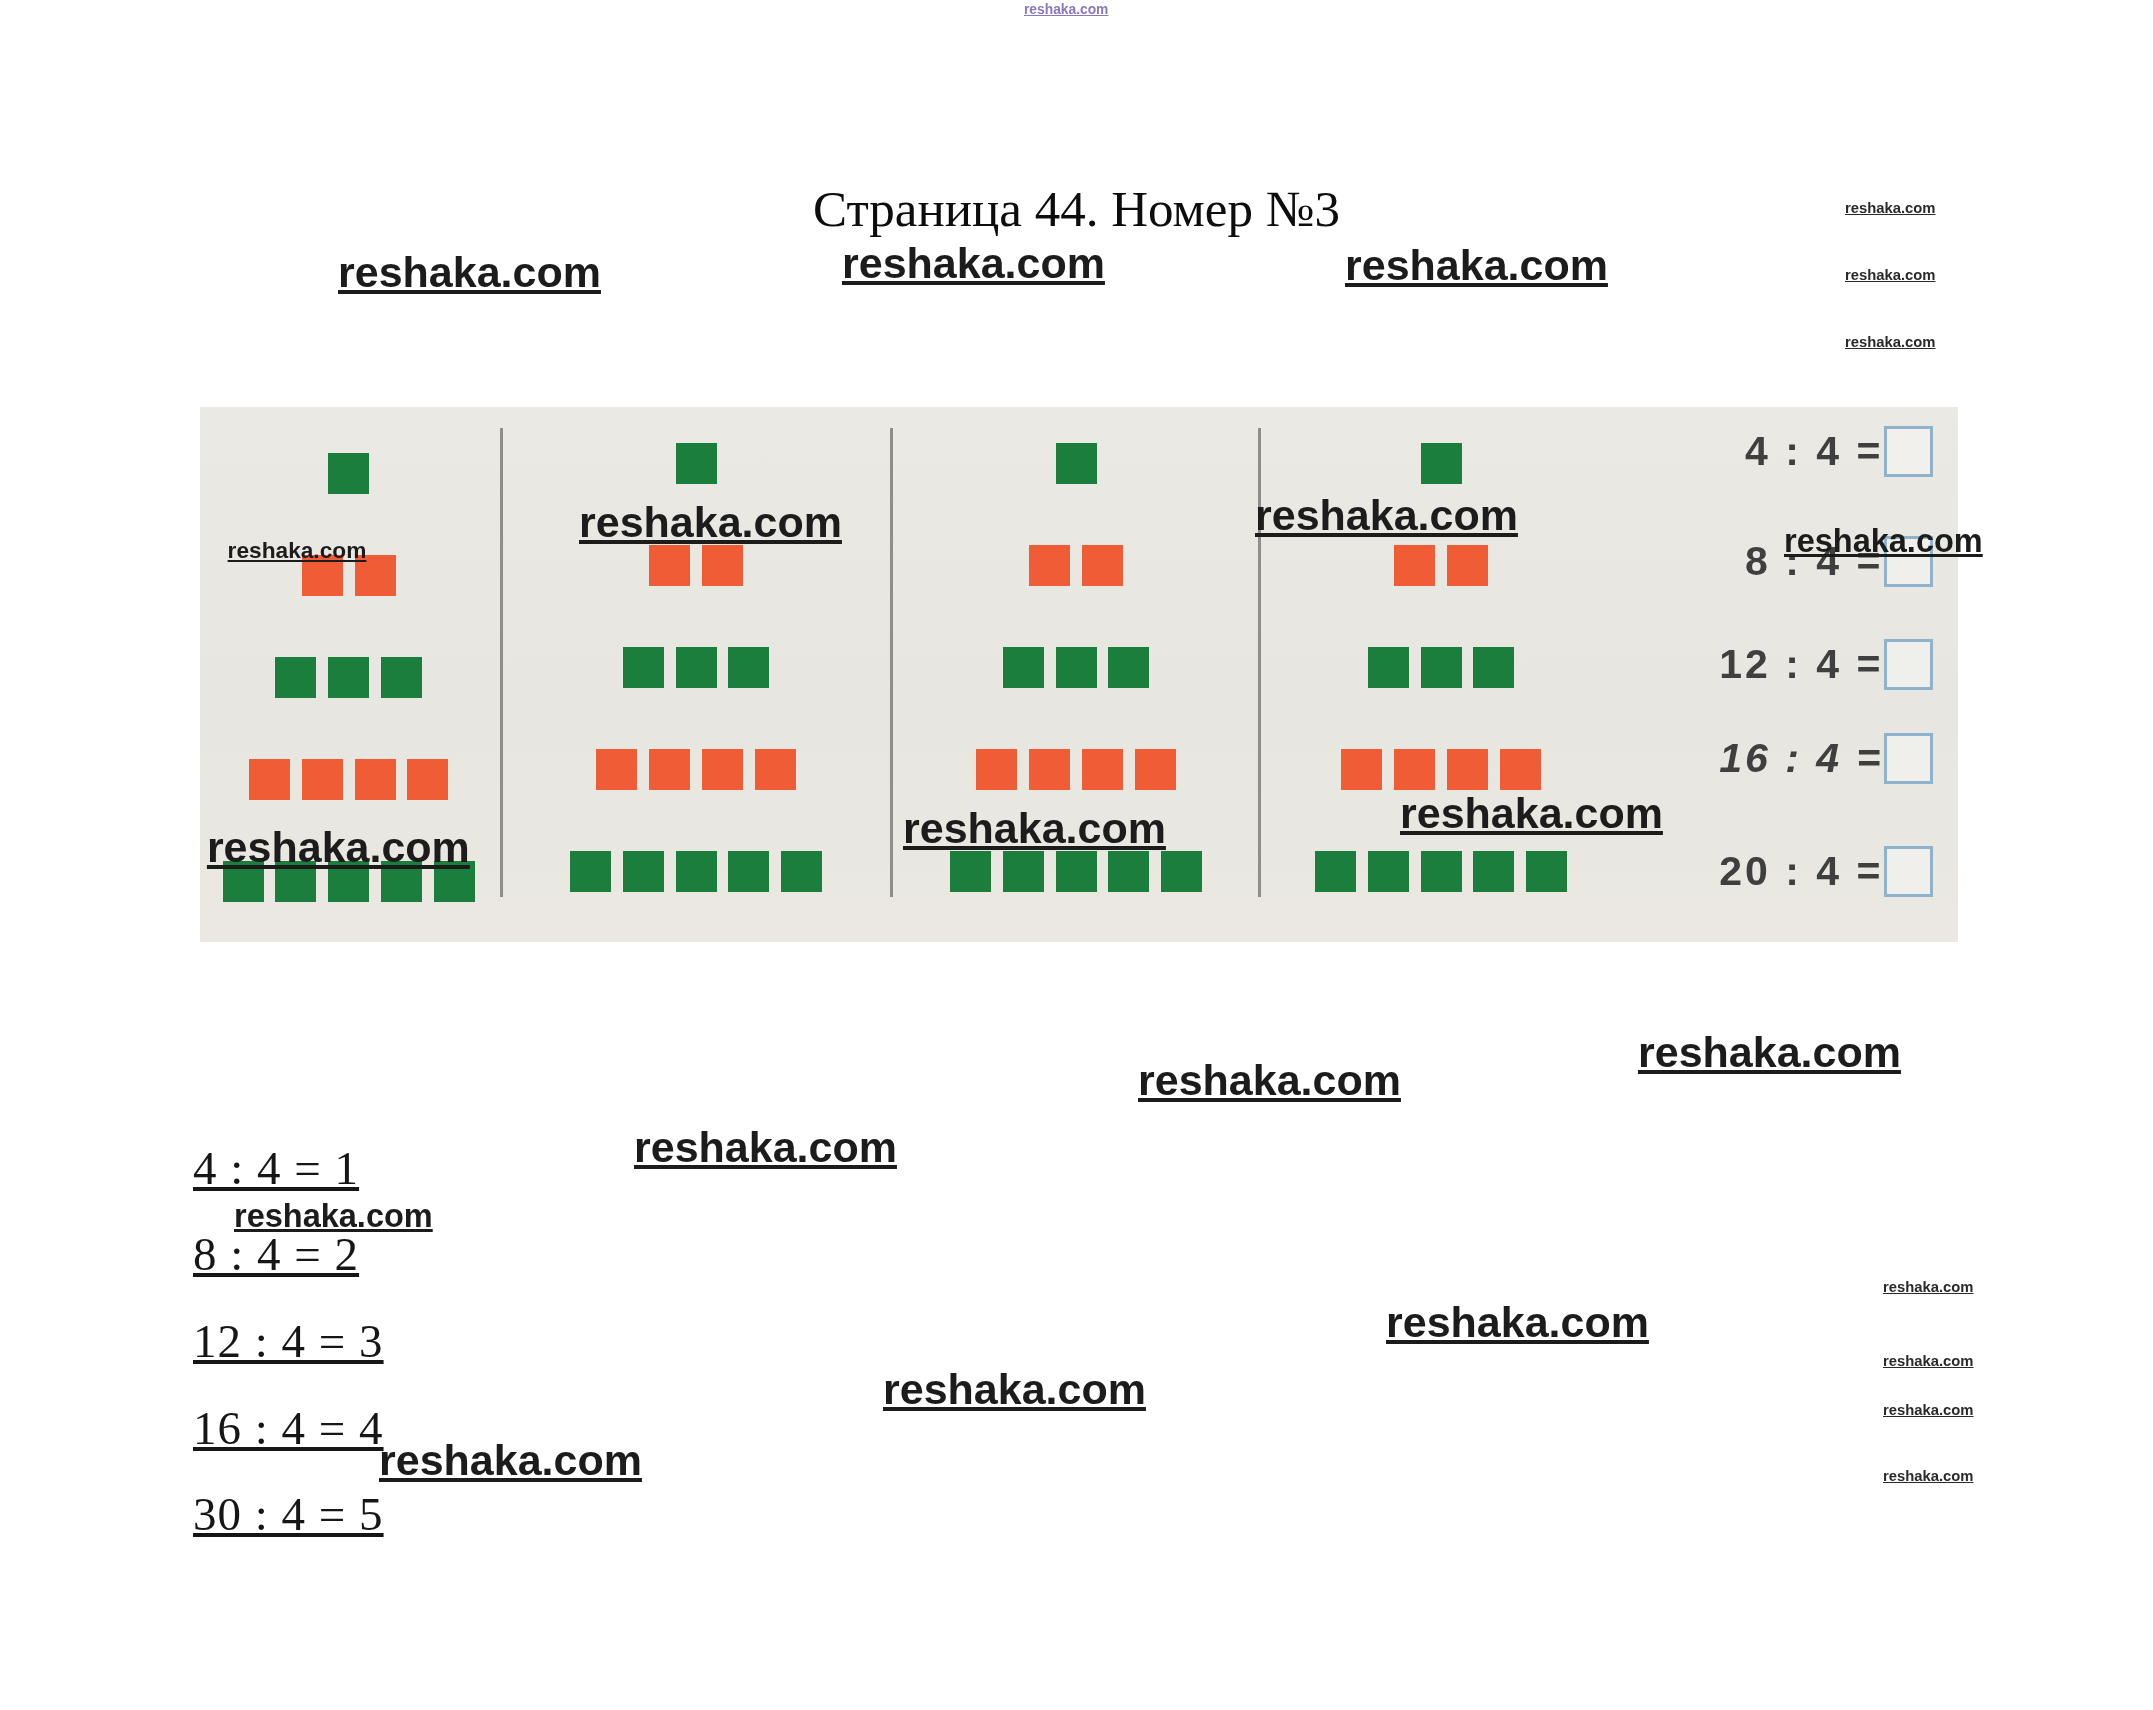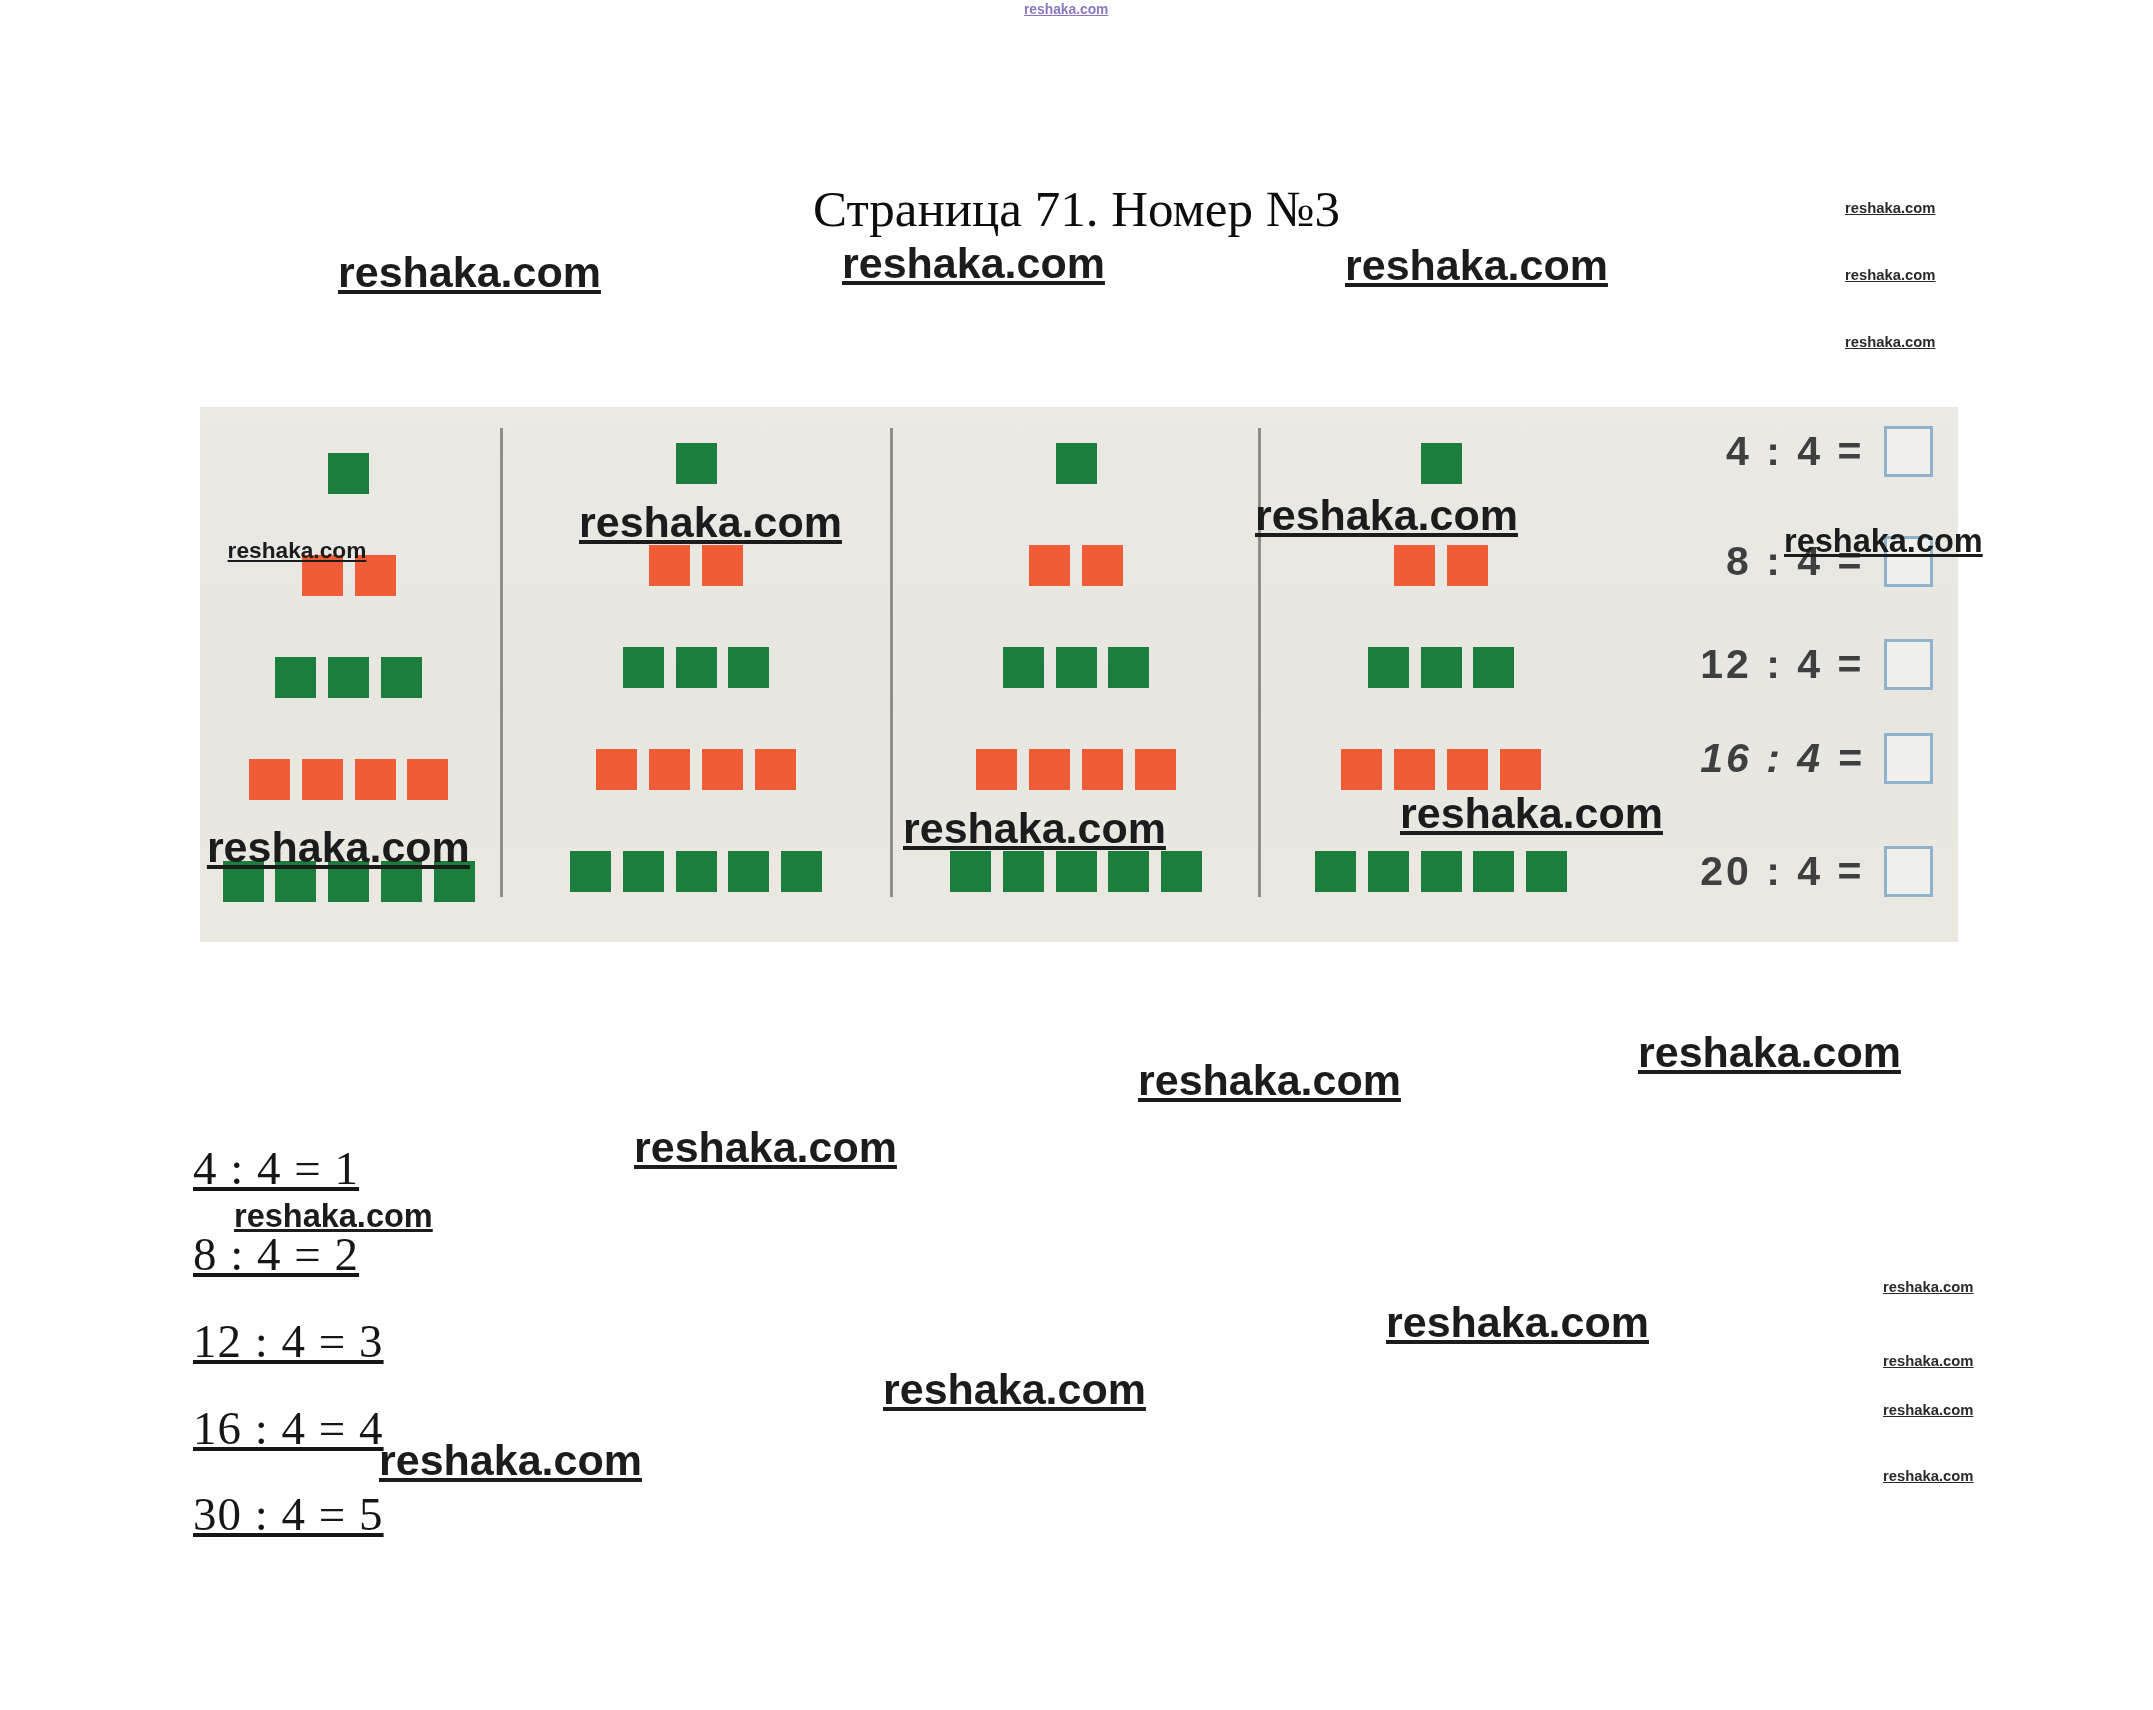--- a/index.html
+++ b/index.html
@@ -58,39 +58,39 @@
     position:absolute;width:254px;
     display:flex;flex-direction:column;align-items:center;
     gap:61px;
   }
   .sq-row{display:flex;gap:11.8px;justify-content:center;}
   .sq{width:41px;height:41px;display:inline-block;}
   .sq.green{background:var(--green,#1b7e3c);}
   .sq.orange{background:var(--orange,#f05c35);}
   .equation-row{
     position:absolute;right:24.6px;
-    display:flex;align-items:center;gap:20px;
+    display:flex;align-items:center;gap:1px;
     font-family:"Liberation Sans", sans-serif;
     font-weight:bold;font-size:41px;color:#3f3f3f;
     letter-spacing:3px;
   }
   .answer-box{
     width:43px;height:45px;display:inline-block;
     border:3px solid var(--box-border,#8fb2cd);
     background:rgba(255,255,255,0.35);
   }
 </style>
 </head>
 <body>
 
 <div class="page">
 
   <div class="wm wm-top" style="left:1024px;top:2px;">reshaka.com</div>
 
-  <div class="title">Страница 71. Номер №3</div>
+  <div class="title">Страница 44. Номер №3</div>
   <div class="wm wm-lg" style="left:338px;top:248px;">reshaka.com</div>
   <div class="wm wm-lg" style="left:842px;top:239px;">reshaka.com</div>
   <div class="wm wm-lg" style="left:1345px;top:241px;">reshaka.com</div>
   <div class="wm wm-sm" style="left:1845px;top:200px;">reshaka.com</div>
   <div class="wm wm-sm" style="left:1845px;top:267px;">reshaka.com</div>
   <div class="wm wm-sm" style="left:1845px;top:334px;">reshaka.com</div>
 
 
   <div class="exercise-image">
 

